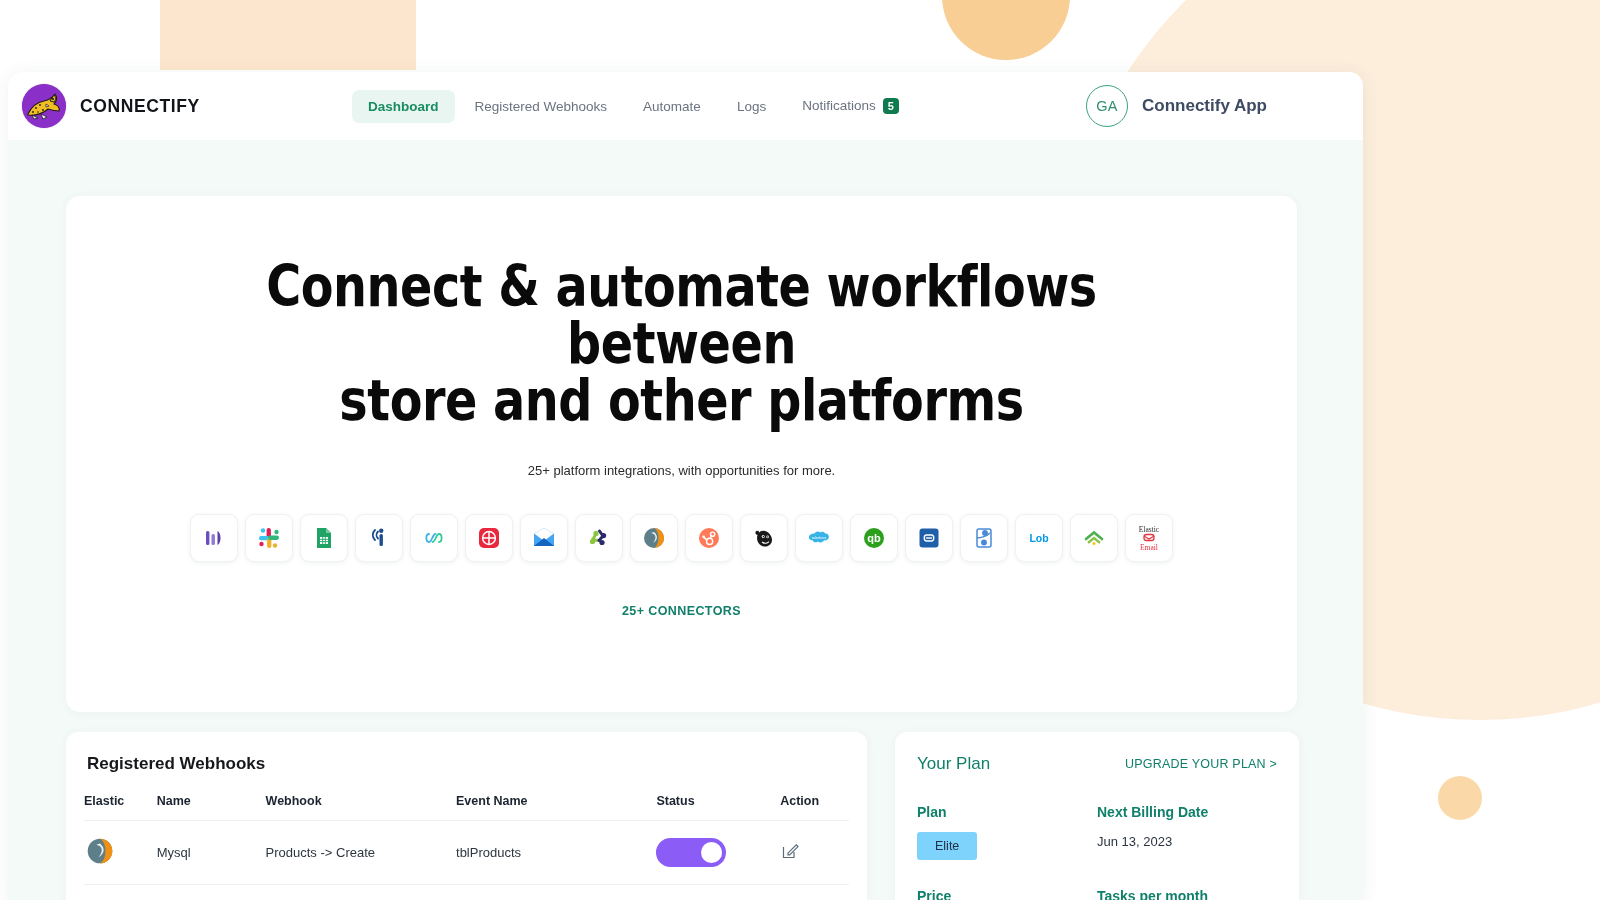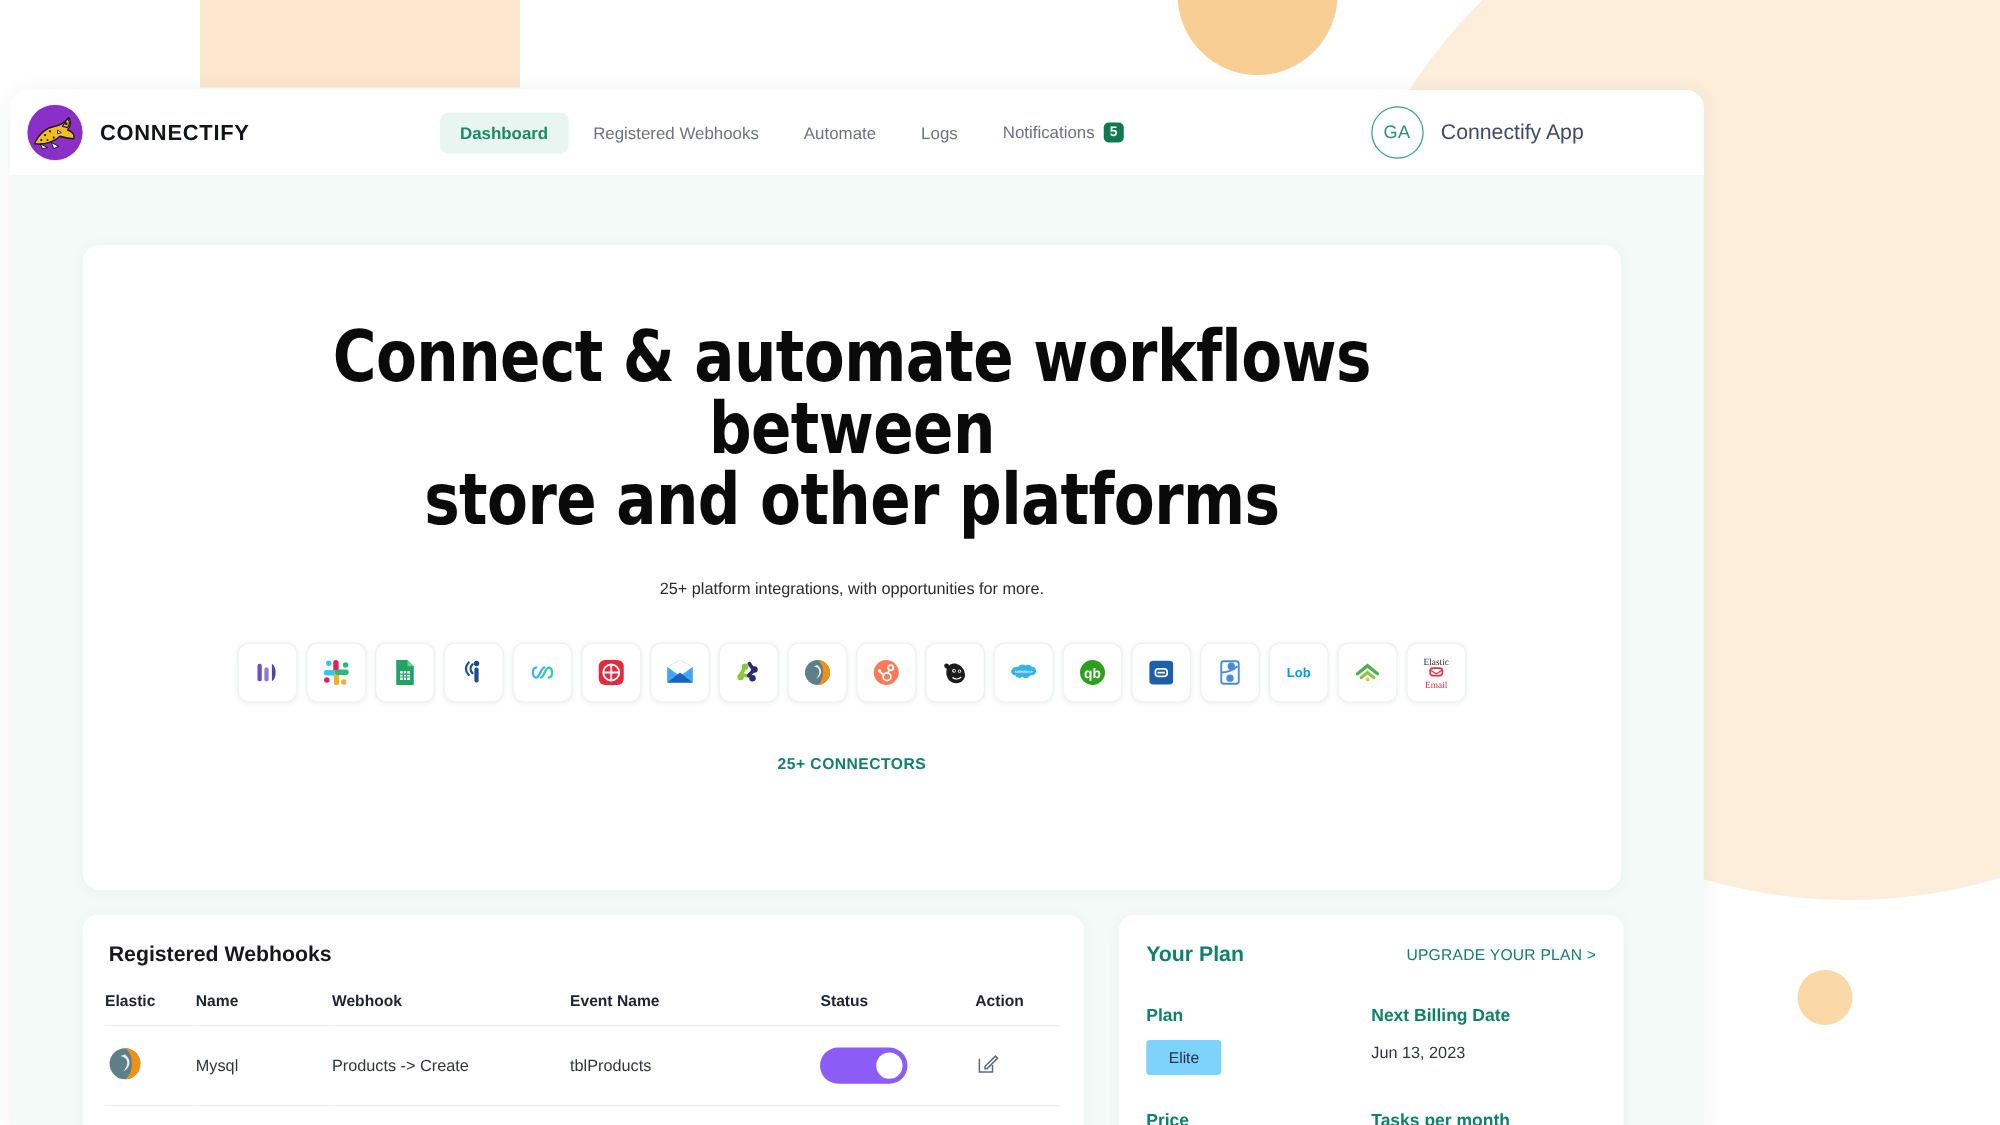--- a/index.html
+++ b/index.html
@@ -74,21 +74,21 @@
   .user-area {
     position:absolute; right:96px; top:50%; transform:translateY(-50%);
     display:flex; align-items:center; gap:14px;
   }
   .avatar {
     width:42px; height:42px; border-radius:50%;
     border:1.4px solid #3CA37B; color:#2E8F6C;
     display:flex; align-items:center; justify-content:center;
     font-size:14.5px; letter-spacing:.3px;text-align:center;
   }
-  .user-name { font-size:17px; font-weight:normal; color:#3F4A63; }
+  .user-name { font-size:17px; font-weight:bold; color:#3F4A63; }
 
   
   .content { padding:56px 66px 0 58px; }
   .hero-card {
     background:#fff; border-radius:14px;
     padding:62px 40px 38px;
     box-shadow:0 1px 10px rgba(40,70,70,.05);
     min-height:516px;
   }
   .hero-title {
@@ -150,21 +150,21 @@
   .toggle {
     width:70px; height:29px; border-radius:15px; background:#8b5cf6;
     display:flex; align-items:center; justify-content:flex-end;
     padding:0 4px; position:relative;
     cursor:pointer;
   }
   .toggle-label { color:#fff; font-size:11px; font-weight:bold; margin-left:10px; letter-spacing:.4px; }
   .toggle-knob { width:21px; height:21px; border-radius:50%; background:#fff; position:absolute; right:4px; }
 
   .plan-head { display:flex; align-items:center; justify-content:space-between; }
-  .plan-title { font-size:17px; font-weight:bold; color:#10806B; }
+  .plan-title { font-size:17px; font-weight:normal; color:#10806B; }
   .upgrade-link { font-size:12.5px; font-weight:normal; color:#10806B; letter-spacing:.2px; cursor:pointer;margin-left:32px; }
   .plan-grid { display:flex; margin-top:30px; }
   .plan-col { width:50%; }
   .plan-label { font-size:14px; font-weight:bold; color:#10806B; }
   .plan-badge {
     display:inline-block; margin-top:12px;
     background:#7dd3fc; color:#23304A; font-size:12.5px;
     padding:7px 18px; border-radius:3px;
   }
   .plan-value { margin-top:14px; font-size:13px; color:#2b3440; }

